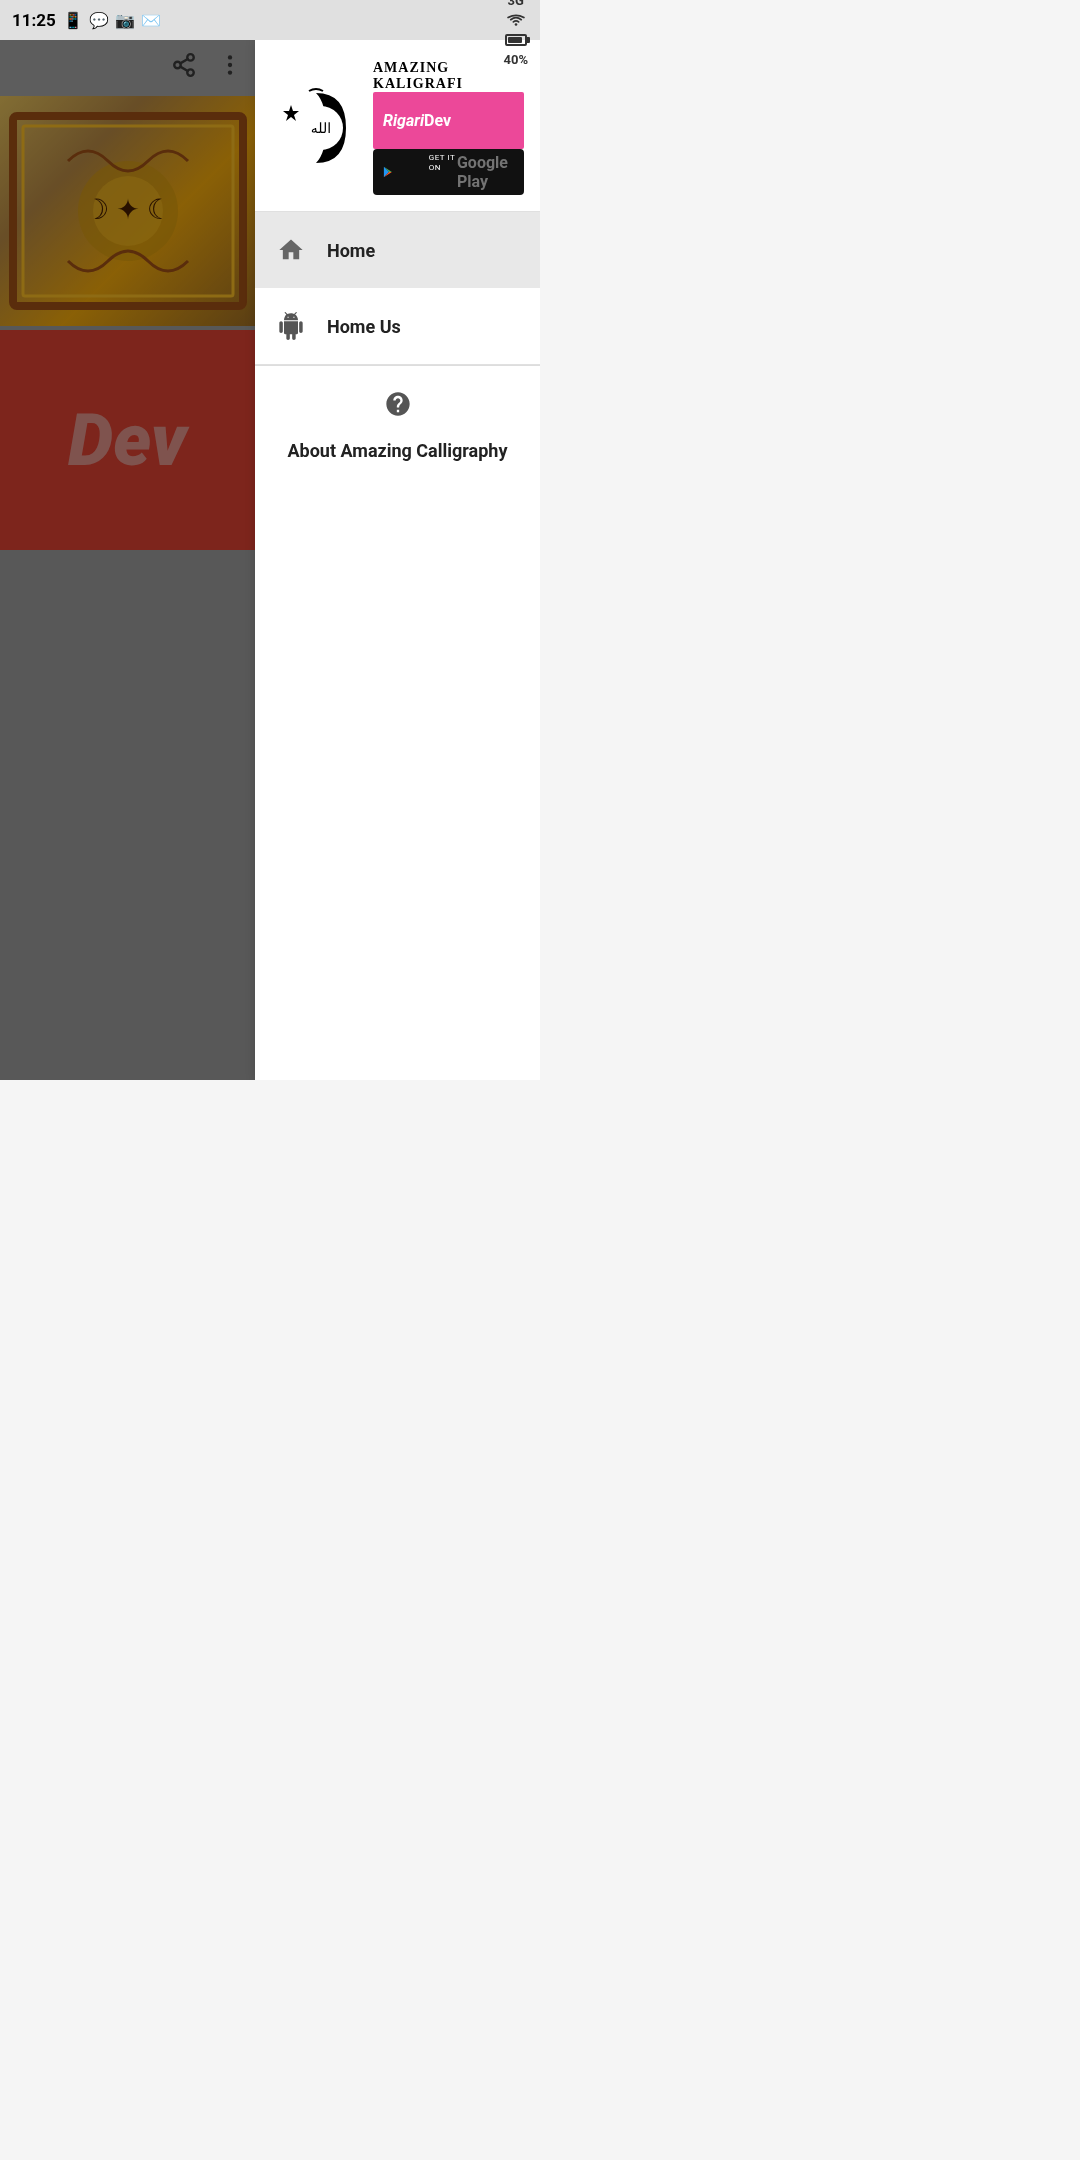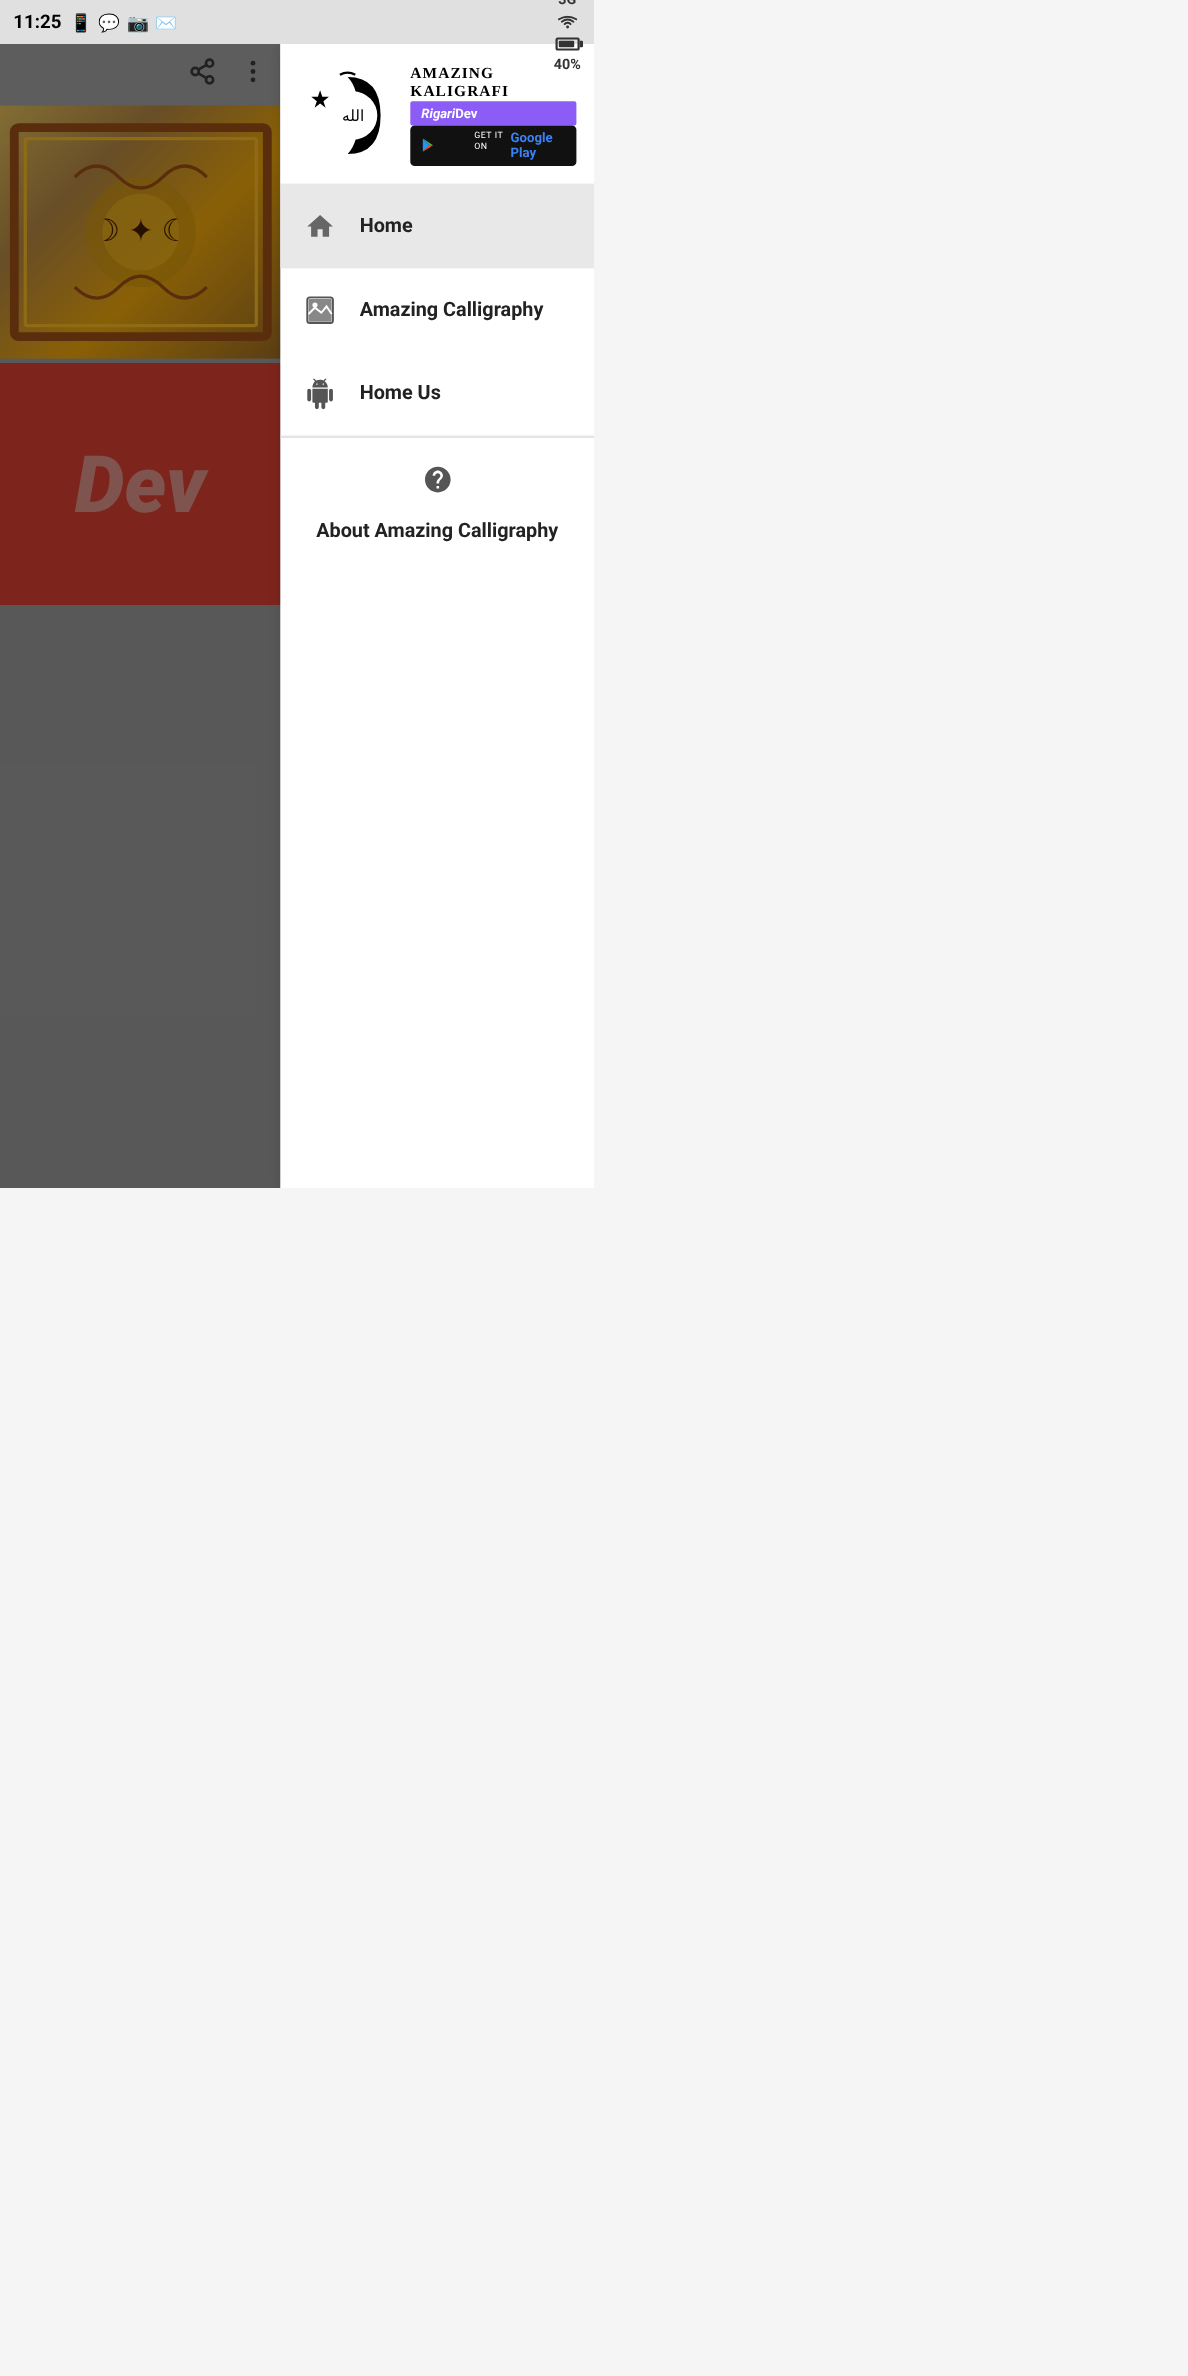--- a/index.html
+++ b/index.html
@@ -112,25 +112,25 @@
 
     .drawer-app-name {
       font-size: 14px;
       font-weight: bold;
       letter-spacing: 1px;
       color: #000;
       font-family: 'Georgia', serif;
     }
 
     .rigari-badge {
-      background: #8b5cf6;
+      background: #ec4899;
       color: #fff;
-      font-size: 12px;
-      font-weight: bold;
-      padding: 4px 10px;
+      font-size: 16px;
+      font-weight: bold;
+      padding: 19px 10px;
       border-radius: 2px;
       font-style: italic;
       display: inline-block;
     }
 
     .rigari-badge .dev-part {
       color: #fff;
       font-style: normal;
     }
 
@@ -150,22 +150,22 @@
       margin-left: 28px;
     }
 
     .get-it-on {
       font-size: 8px;
       color: #fff;
       letter-spacing: 0.5px;
     }
 
     .google-play-label {
-      font-size: 12px;
-      color: #3b82f6;
+      font-size: 16px;
+      color: #737373;
       font-weight: bold;
     }
 
     
     .drawer-menu {
       flex: 1;
       display: flex;
       flex-direction: column;
     }
 
@@ -462,31 +462,20 @@
 
       <div class="menu-item active menu-item-home">
         <div class="menu-icon">
           <svg width="28" height="28" viewBox="0 0 24 24" fill="#666">
             <path d="M10 20v-6h4v6h5v-8h3L12 3 2 12h3v8z"></path>
           </svg>
         </div>
         <span class="menu-label">Home</span>
       </div>
 
-      <div class="menu-item">
-        <div class="menu-icon">
-          <svg width="28" height="28" viewBox="0 0 24 24" fill="#555">
-            <rect x="2" y="2" width="20" height="20" rx="2" stroke="#555" stroke-width="1.5" fill="none"></rect>
-            <rect x="3" y="3" width="18" height="18" rx="1" fill="#888"></rect>
-            <path d="M3 15 L8 10 L13 14 L17 9 L21 15" stroke="#fff" stroke-width="1.5" fill="none"></path>
-            <circle cx="8" cy="8" r="2" fill="#fff"></circle>
-          </svg>
-        </div>
-        <span class="menu-label">Amazing Calligraphy</span>
-      </div>
 
       <div class="menu-item">
         <div class="menu-icon">
           <svg width="28" height="28" viewBox="0 0 24 24" fill="#555">
 
             <path d="M6 18c0 .55.45 1 1 1h1v3.5c0 .83.67 1.5 1.5 1.5s1.5-.67 1.5-1.5V19h2v3.5c0 .83.67 1.5 1.5 1.5s1.5-.67 1.5-1.5V19h1c.55 0 1-.45 1-1V8H6v10zM3.5 8C2.67 8 2 8.67 2 9.5v7c0 .83.67 1.5 1.5 1.5S5 17.33 5 16.5v-7C5 8.67 4.33 8 3.5 8zm17 0c-.83 0-1.5.67-1.5 1.5v7c0 .83.67 1.5 1.5 1.5s1.5-.67 1.5-1.5v-7c0-.83-.67-1.5-1.5-1.5zm-4.97-5.84l1.3-1.3c.2-.2.2-.51 0-.71-.2-.2-.51-.2-.71 0l-1.48 1.48C14.15 1.23 13.1 1 12 1c-1.1 0-2.15.23-3.12.63L7.4.15c-.2-.2-.51-.2-.71 0-.2.2-.2.51 0 .71l1.31 1.31C6.97 3.26 6 5.01 6 7h12c0-1.99-.97-3.75-2.47-4.84zM10 5H9V4h1v1zm5 0h-1V4h1v1z"></path>
           </svg>
         </div>
         <span class="menu-label">Home Us</span>
       </div>

